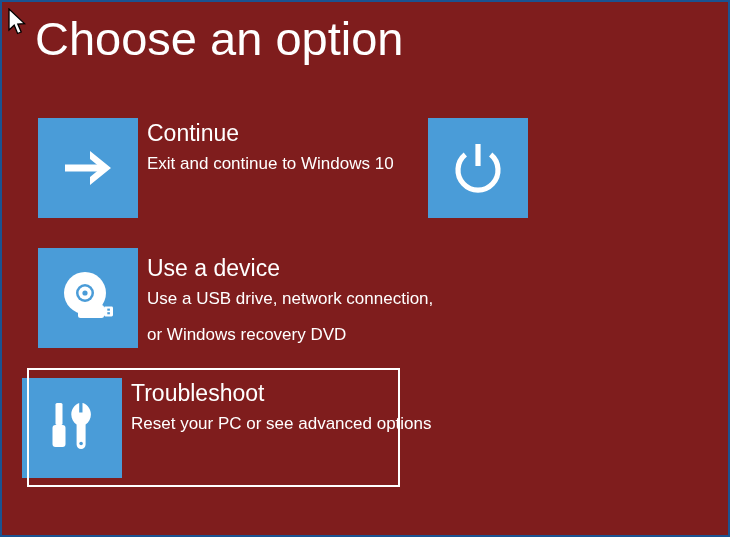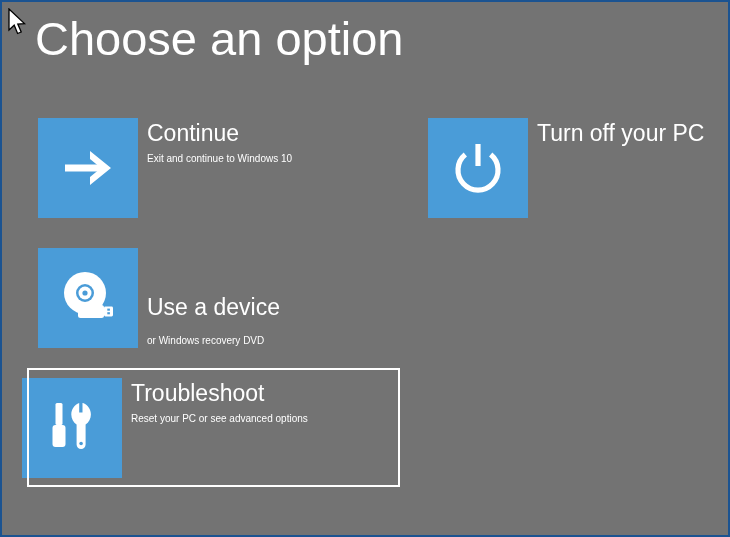--- a/index.html
+++ b/index.html
@@ -11,21 +11,21 @@
     height: 537px;
     overflow: hidden;
     background: #1d5a9e;
     font-family: "Liberation Sans", sans-serif;
   }
 
   #screen {
     position: relative;
     width: 730px;
     height: 537px;
-    background: #737373;
+    background: #7f1d1d;
     box-sizing: border-box;
     border: 2px solid #1b5391;
     overflow: hidden;
   }
 
   
   #page-title {
     position: absolute;
     left: 33px;
     top: 8px;
@@ -60,21 +60,21 @@
   }
   .opt-title {
     font-size: 23px;
     font-weight: 300;
     color: #ffffff;
     line-height: 1.2;
     white-space: nowrap;
   }
   .opt-sub {
     margin-top: 4px;
-    font-size: 10px;
+    font-size: 17px;
     font-weight: 400;
     color: #ffffff;
     line-height: 1.45;
     white-space: nowrap;
   }
 
   
   #opt-continue   { left: 36px;  top: 116px; }
   #opt-device     { left: 36px;  top: 246px; align-items: flex-end; }
   #opt-troubleshoot { left: 20px; top: 376px; }
@@ -140,20 +140,21 @@
             <rect x="22" y="39" width="26" height="13" rx="2.5"></rect>
             <rect x="48" y="40.5" width="9" height="10" rx="1.4"></rect>
             <rect x="51.3" y="42.6" width="2.6" height="2.1" fill="#4a9cd8"></rect>
             <rect x="51.3" y="46.2" width="2.6" height="2.1" fill="#4a9cd8"></rect>
           </g>
         </svg>
       </span>
     </div>
     <div class="labels">
       <div class="opt-title">Use a device</div>
+      <div class="opt-sub">Use a USB drive, network connection,</div>
       <div class="opt-sub" style="margin-top:12px">or Windows recovery DVD</div>
     </div>
   </div>
 
   <div class="option" id="opt-troubleshoot">
     <div class="tile">
       <span>
         <svg class="icon-svg" width="60" height="60" viewBox="0 0 60 60" aria-hidden="true">
           <g fill="#ffffff">
 
@@ -184,23 +185,20 @@
     <div class="tile">
       <span>
         <svg class="icon-svg" width="62" height="62" viewBox="0 0 62 62" aria-hidden="true">
           <g fill="none" stroke="#ffffff" stroke-width="5.2" stroke-linecap="butt">
             <path d="M18.3 17.6 A20 20 0 1 0 43.7 17.6"></path>
             <line x1="31" y1="7" x2="31" y2="29"></line>
           </g>
         </svg>
       </span>
     </div>
-    <div class="labels">
-      <div class="opt-title">Turn off your PC</div>
-    </div>
   </div>
 
   <div id="cursor">
     <svg width="20" height="30" viewBox="0 0 20 30" aria-hidden="true">
       <polygon points="1,1 1,22 6.2,17.2 9.6,25.5 13.2,24 9.8,16 16.5,15.6" fill="#ffffff" stroke="#000000" stroke-width="1.3" stroke-linejoin="miter"></polygon>
     </svg>
   </div>
 
 </div>
 

